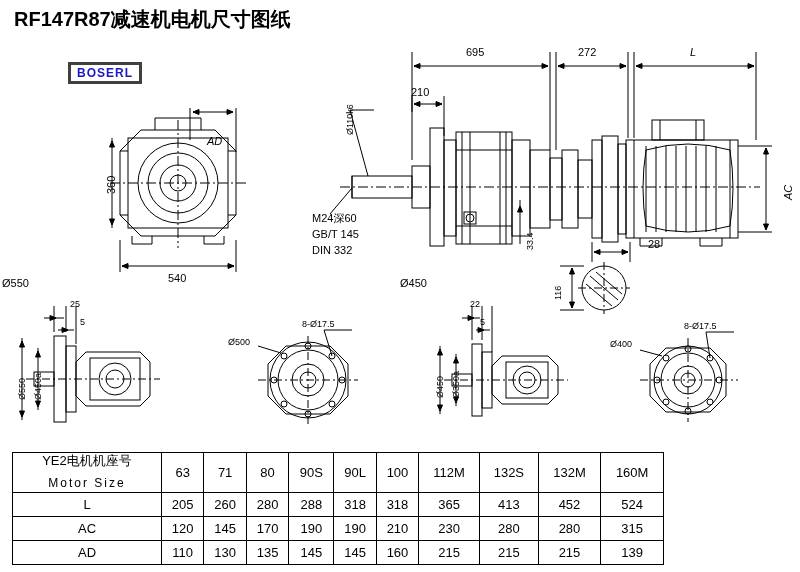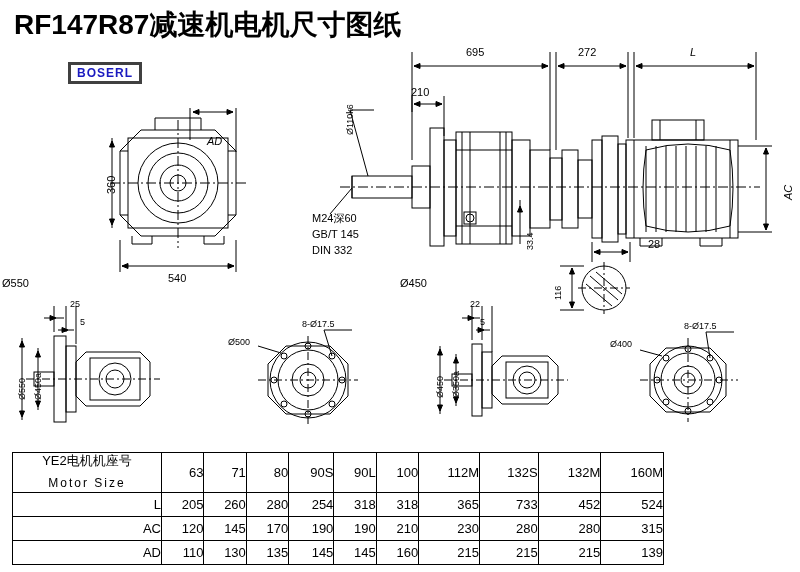--- a/index.html
+++ b/index.html
@@ -8,21 +8,21 @@
     background:#ffffff;
     font-family:"Liberation Sans", sans-serif;
     color:#000;
     position:relative;
     overflow:hidden;
   }
   #root{position:relative;width:800px;height:572px;}
 
   .title{
     position:absolute;left:14px;top:6px;
-    font-size:28px;font-weight:bold;
+    font-size:20px;font-weight:bold;
     font-family:"Liberation Sans", sans-serif;
     letter-spacing:0px;
   }
 
   .logo{
     position:absolute;left:68px;top:62px;
     border:3px solid #404040;
     color:#1a1ac0;
     font-size:12px;font-weight:bold;
     padding:1px 6px;
@@ -37,21 +37,21 @@
 
   
   table.spec{
     position:absolute;left:12px;top:452px;
     border-collapse:collapse;
     width:652px;
     font-size:13px;
   }
   table.spec td{
     border:1px solid #000;
-    text-align:right;
+    text-align:center;
     padding:2px 0;
     height:19px;
   }
   table.spec td.hdr1{
     font-size:13px;
     line-height:1.15;
     padding:1px 4px;
     text-align:center;
     width:140px;
   }
@@ -334,25 +334,25 @@
       <td>112M</td>
       <td>132S</td>
       <td>132M</td>
       <td>160M</td>
     </tr>
     <tr>
       <td class="rowlbl">L</td>
       <td>205</td>
       <td>260</td>
       <td>280</td>
-      <td>254</td>
+      <td>288</td>
       <td>318</td>
       <td>318</td>
       <td>365</td>
-      <td>733</td>
+      <td>413</td>
       <td>452</td>
       <td>524</td>
     </tr>
     <tr>
       <td class="rowlbl">AC</td>
       <td>120</td>
       <td>145</td>
       <td>170</td>
       <td>190</td>
       <td>190</td>

